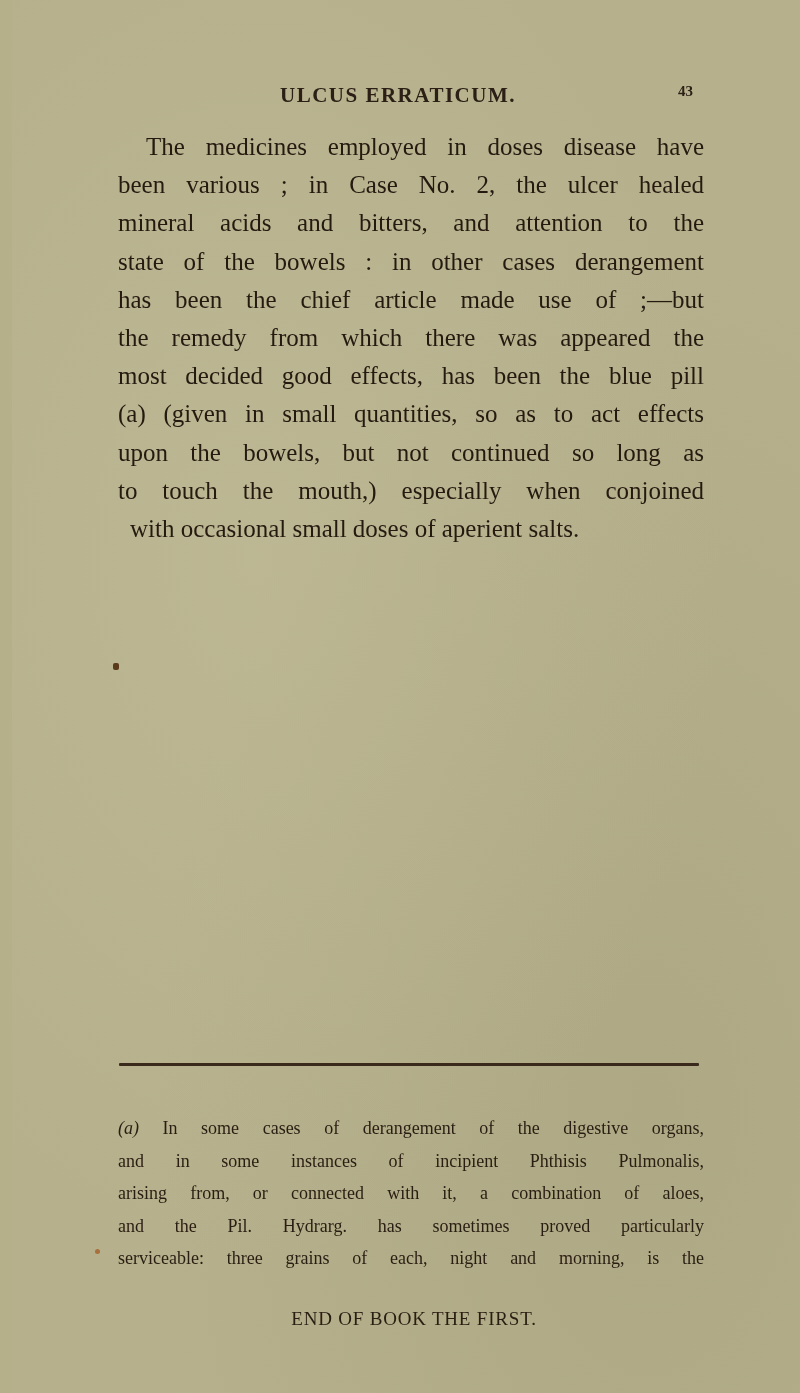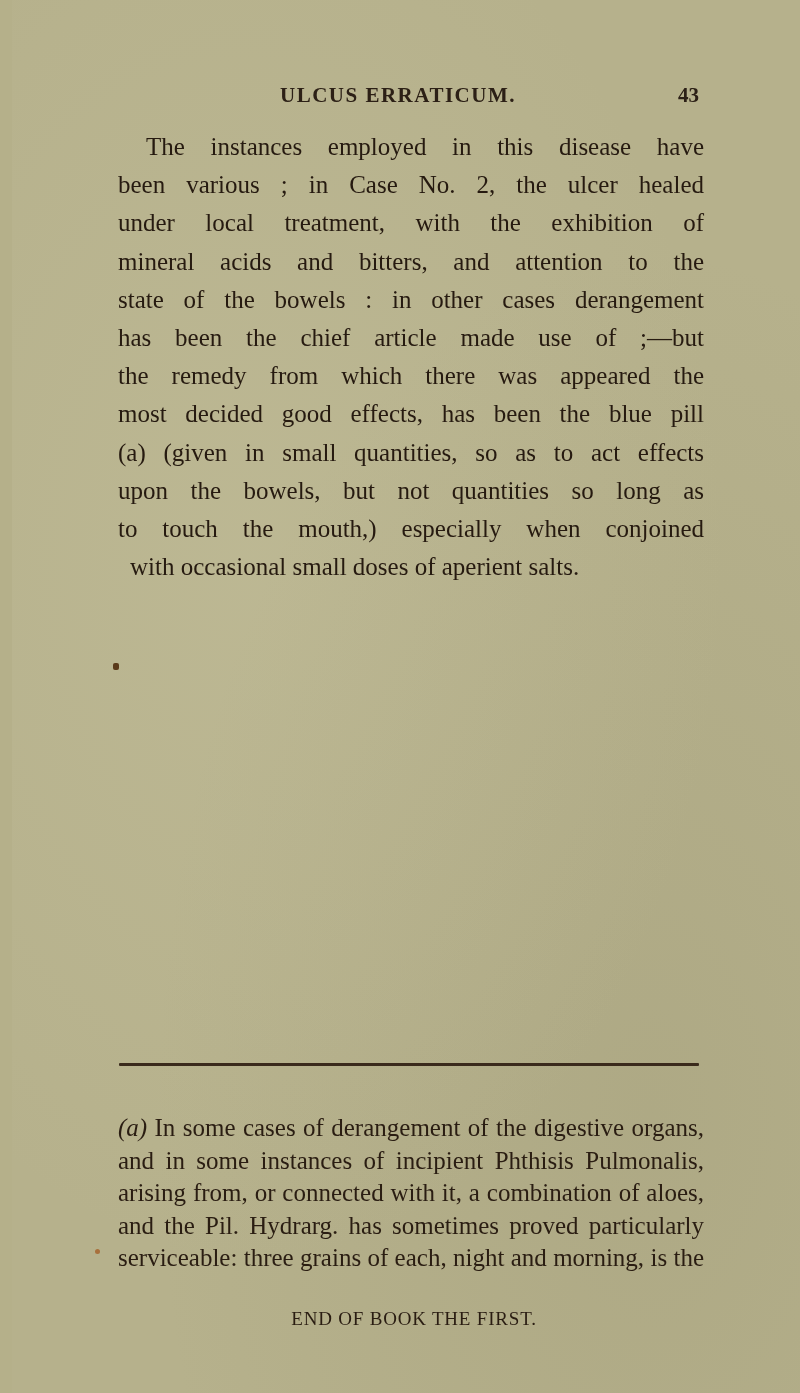--- a/index.html
+++ b/index.html
@@ -37,21 +37,21 @@
       top: 0;
       font-size: 21px;
       letter-spacing: 1.5px;
       font-weight: bold;
       color: #2c2016;
     }
     .page-number {
       position: absolute;
       left: 666px;
       top: 0;
-      font-size: 21px;
+      font-size: 15px;
       font-weight: bold;
       color: #2c2016;
     }
     .body-text {
       position: absolute;
       left: 106px;
       top: 128px;
       width: 586px;
     }
     .body-line {
@@ -93,21 +93,21 @@
     .footnote {
       position: absolute;
       left: 106px;
       top: 1112px;
       width: 586px;
     }
     .fn-line {
       display: block;
       height: 32.5px;
       line-height: 32px;
-      font-size: 25px;
+      font-size: 18px;
       white-space: nowrap;
       text-align: justify;
       text-align-last: justify;
       color: #2a1d12;
     }
     .fn-line.first {
       padding-left: 0;
     }
     .fn-line.last {
       text-align-last: left;
@@ -144,30 +144,29 @@
 <body>
 
 <div class="page">
 
   <div class="running-head">
     <span class="running-title">ULCUS ERRATICUM.</span>
     <span class="page-number">43</span>
   </div>
 
   <div class="body-text">
-    <span class="body-line first">The instances employed in this disease have</span>
+    <span class="body-line first">The medicines employed in doses disease have</span>
     <span class="body-line">been various ; in Case No. 2, the ulcer healed</span>
-    <span class="body-line">under local treatment, with the exhibition of</span>
     <span class="body-line">mineral acids and bitters, and attention to the</span>
     <span class="body-line">state of the bowels : in other cases derangement</span>
     <span class="body-line">has been the chief article made use of ;—but</span>
     <span class="body-line">the remedy from which there was appeared the</span>
     <span class="body-line">most decided good effects, has been the blue pill</span>
     <span class="body-line">(a) (given in small quantities, so as to act effects</span>
-    <span class="body-line">upon the bowels, but not quantities so long as</span>
+    <span class="body-line">upon the bowels, but not continued so long as</span>
     <span class="body-line">to touch the mouth,) especially when conjoined</span>
     <span class="body-line last">with occasional small doses of aperient salts.</span>
   </div>
 
   <div class="stray-dot"></div>
 
   <div class="footnote-rule"></div>
 
   <div class="footnote">
     <span class="fn-line first"><span class="fn-marker">(a)</span> <span>In some cases of derangement of the digestive organs,</span></span>

